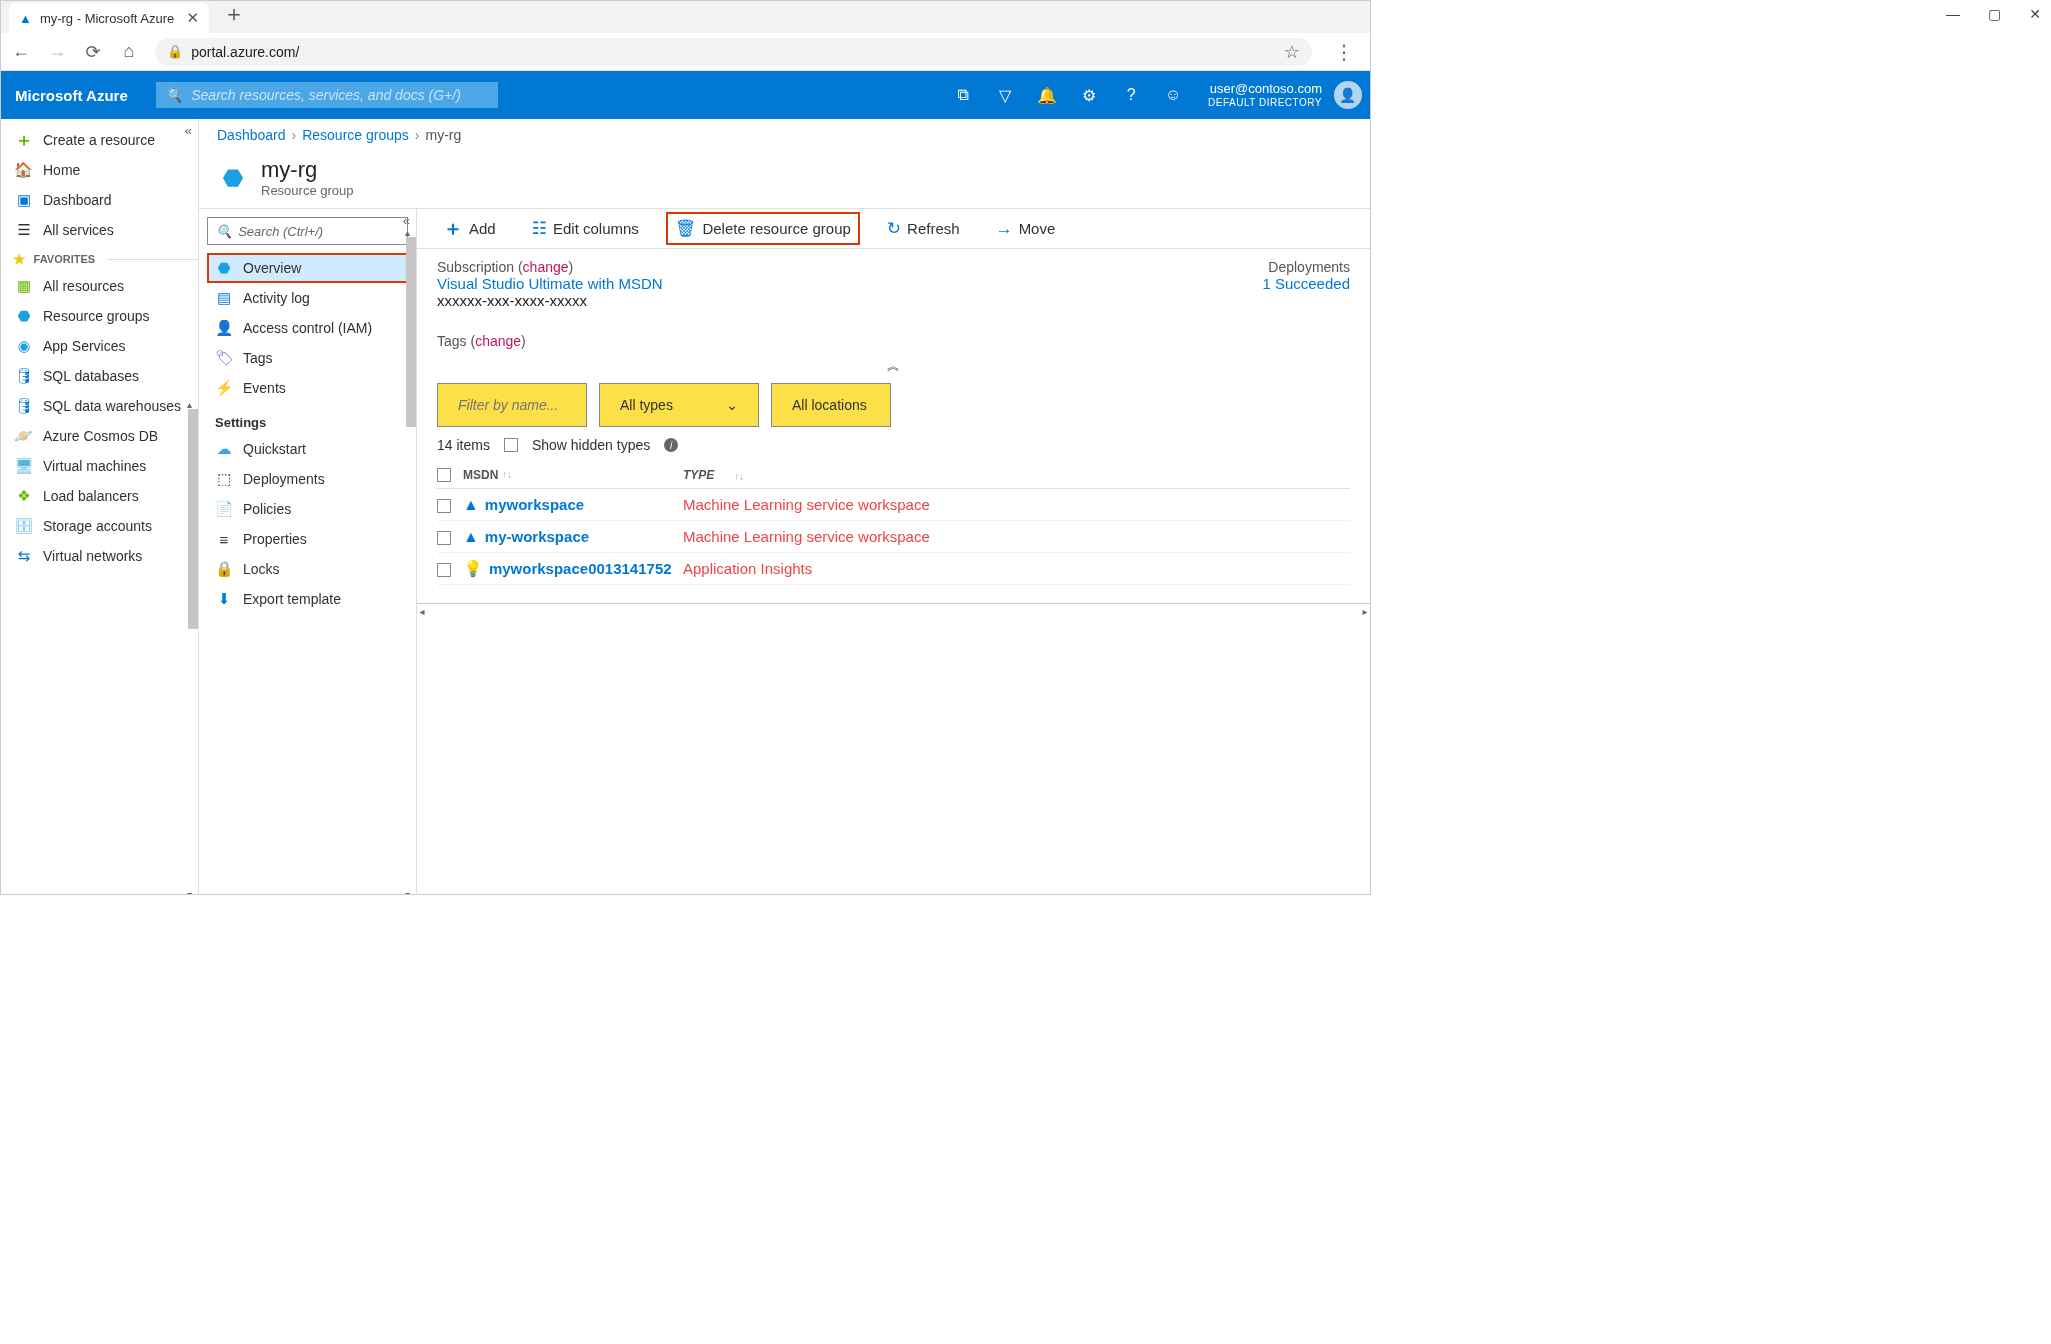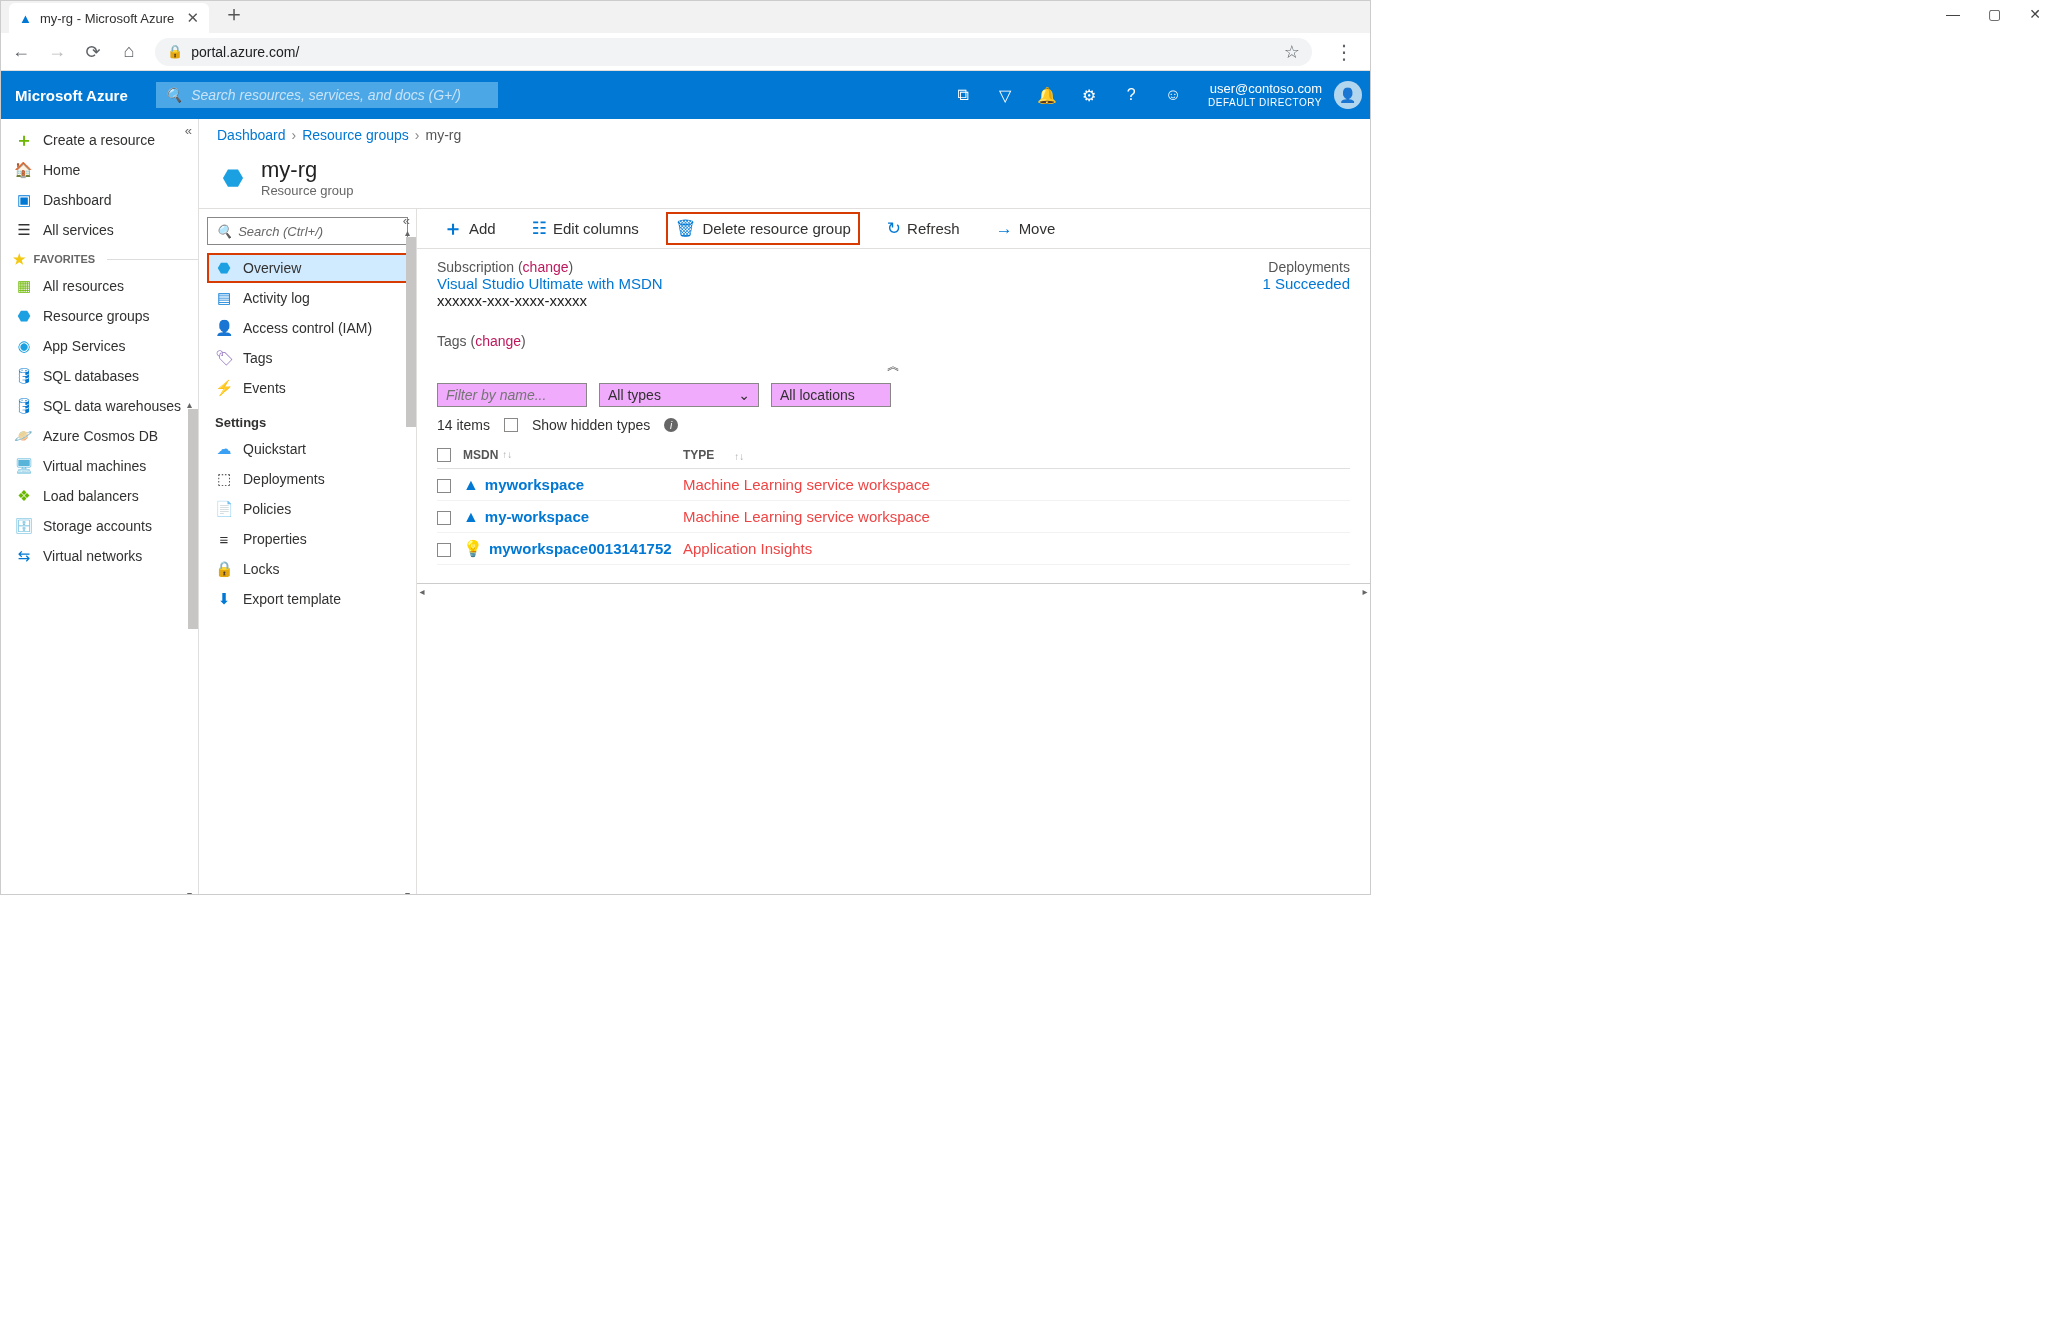--- a/index.html
+++ b/index.html
@@ -70,31 +70,31 @@
   .tbtn .bi { color:#0078d4; font-size:17px;}
   .tbtn.hl { outline:2px solid #d83b01; outline-offset:1px;}
   .props { padding:10px 20px 4px 20px; position:relative;}
   .plabel { font-size:14px; color:#555;}
   .plink { color:#be185d; cursor:pointer;}
   .pval-link { color:#0078d4; font-size:15px;}
   .pval { font-size:15px; color:#222;}
   .props .dep { position:absolute; right:20px; top:10px; text-align:right;}
   .collapse-up { text-align:center; padding:4px 0 8px; color:#666; font-size:13px;}
   .filters { display:flex; gap:12px; padding:0 20px 10px;}
-  .filters input, .filters .sel { height:24px; font-size:14px; padding:0 8px; border:1px solid #8a8886; background:#f0abfc;}
+  .filters input, .filters .sel { height:44px; font-size:14px; padding:0 20px; border:1px solid #8a8886; background:#fde047;}
   .filters input { width:150px; font-style:italic; color:#666;}
   .filters .sel { display:flex; align-items:center; justify-content:space-between;}
   .summary { padding:0 20px 8px; font-size:14px; display:flex; align-items:center; gap:14px;}
   .chk { width:14px; height:14px; border:1px solid #8a8886; display:inline-block; vertical-align:middle;}
   .info-ico { display:inline-flex; width:14px; height:14px; border-radius:50%; background:#666; color:#fff; font-size:10px; align-items:center; justify-content:center; font-style:italic;}
   .grid { padding:0 20px;}
   .ghead { display:flex; align-items:center; height:28px; font-size:12px; font-weight:600; color:#555; border-bottom:1px solid #e1dfdd;}
   .gh-chk { width:26px;}
   .gh-name { width:220px; display:flex; gap:4px; align-items:center;}
-  .gh-type { display:flex; gap:20px; align-items:flex-end;}
+  .gh-type { display:flex; gap:20px; align-items:flex-end;font-style:italic;}
   .sort { font-size:10px; color:#aaa;}
   .grow { display:flex; align-items:center; height:32px; border-bottom:1px solid #f3f2f1;}
   .gr-chk { width:26px;}
   .gr-name { width:220px; display:flex; align-items:center; gap:6px; color:#0078d4; font-weight:600; font-size:15px;}
   .gr-type { font-size:15px; color:#ef4444;}
   .gr-ico { font-size:16px;}
   .hscroll { margin-top:18px; border-top:1px solid #ccc; height:14px; position:relative;}
   .hscroll .thumb-l{position:absolute;left:0;top:0;width:10px;height:14px;display:flex;align-items:center;justify-content:center;color:#666;font-size:10px;}
   .hscroll .thumb-r{position:absolute;right:0;top:0;width:10px;height:14px;display:flex;align-items:center;justify-content:center;color:#666;font-size:10px;}
 </style>

